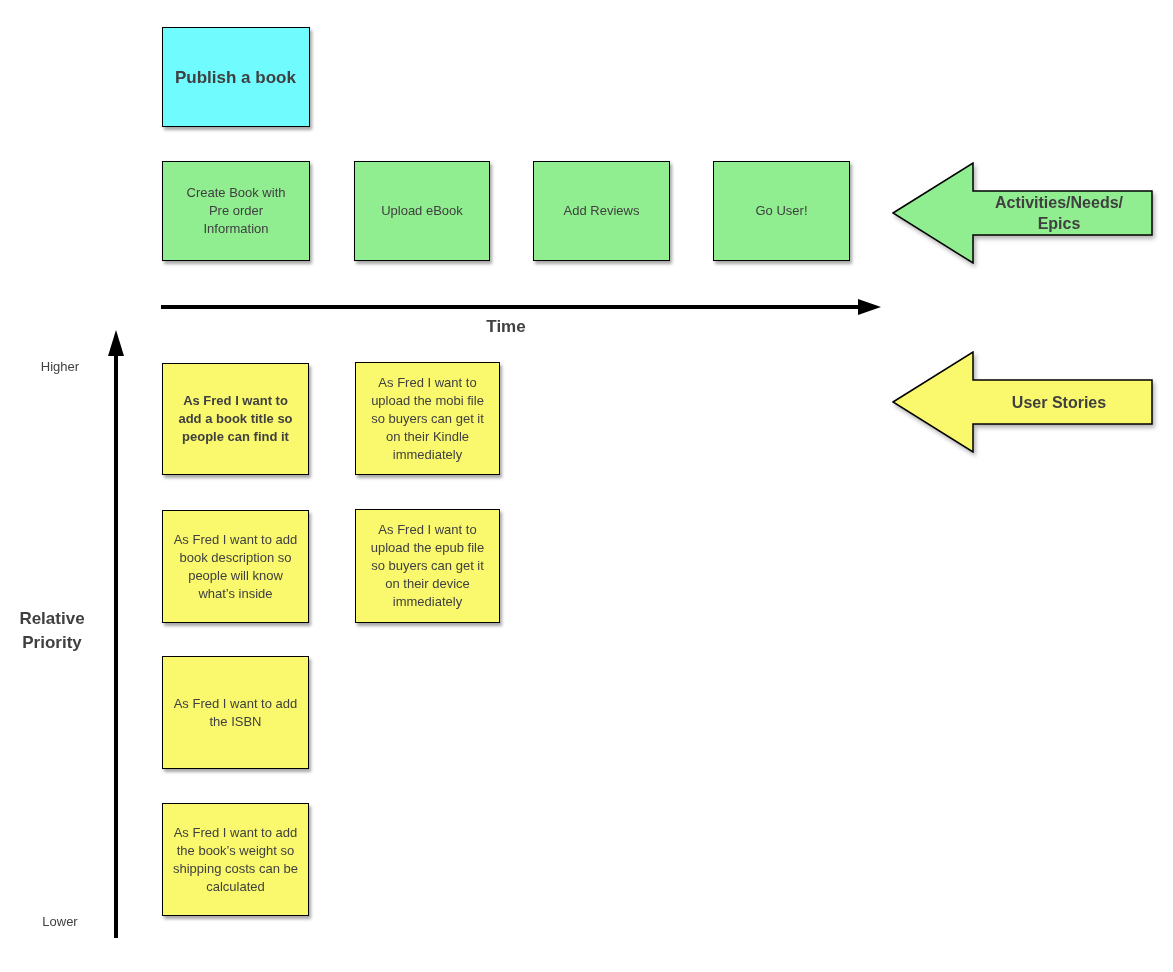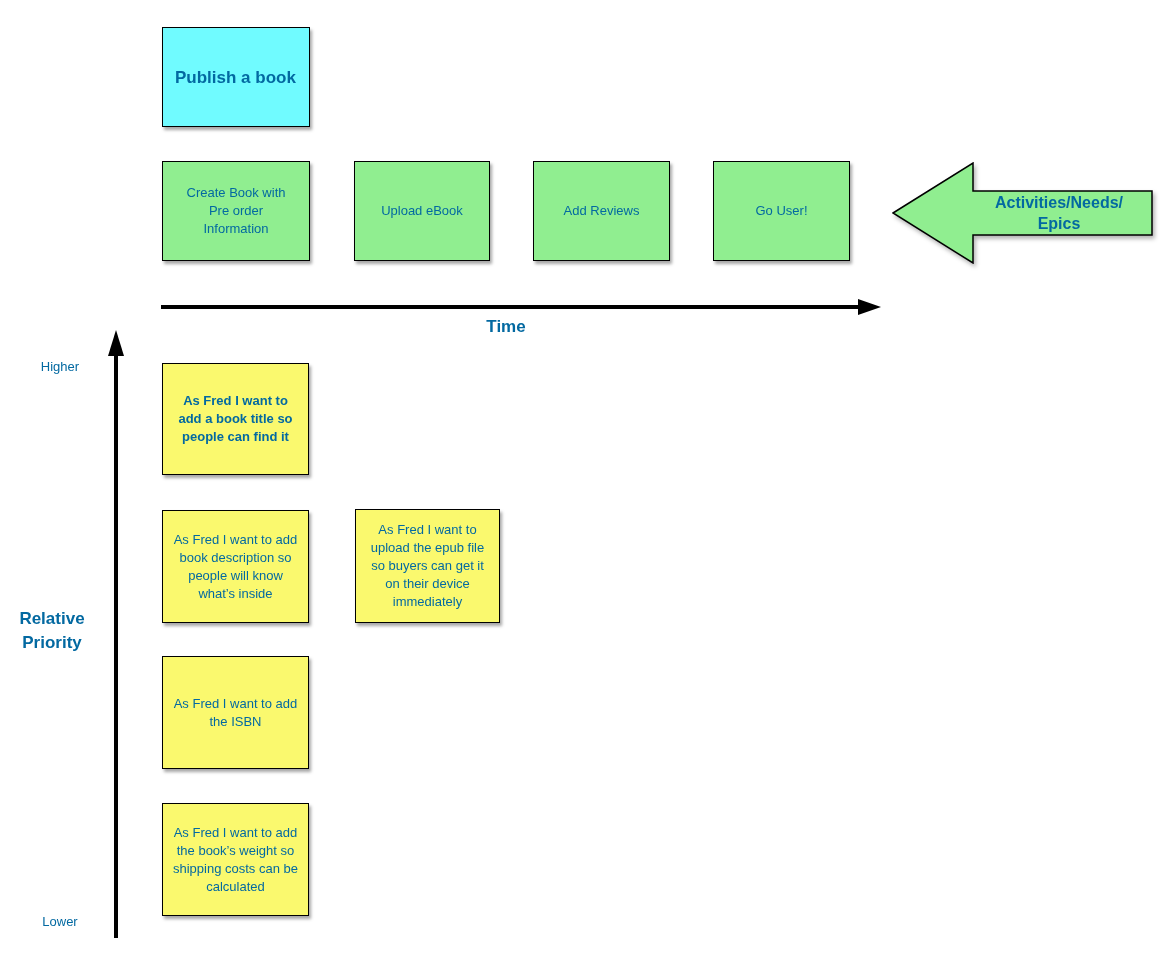--- a/index.html
+++ b/index.html
@@ -1,18 +1,18 @@
 <!DOCTYPE html>
 <html><head>
 <meta charset="utf-8">
 <style>
   html,body { margin:0; padding:0; background:#fff; }
   .canvas {
     position:relative; width:1173px; height:972px; background:#ffffff;
-    font-family:"Liberation Sans", sans-serif; color:#0369a1; overflow:hidden;
+    font-family:"Liberation Sans", sans-serif; color:#404040; overflow:hidden;
   }
   .note {
     position:absolute; box-sizing:border-box;
     border:1.5px solid #000;
     box-shadow:2px 3px 3px rgba(0,0,0,0.35);
     display:flex; align-items:center; justify-content:center;
     text-align:center; font-size:13px; line-height:18px;
   }
   .note.goal {
     background:#70FBFF; justify-content:flex-start; text-align:left;
@@ -78,29 +78,41 @@
   <div class="note story" style="left:162px; top:510px; width:147px; height:113px;">
     <span>As Fred I want to add book description so people will know what’s inside</span>
   </div>
   <div class="note story" style="left:162px; top:656px; width:147px; height:113px;">
     <span>As Fred I want to add the ISBN</span>
   </div>
   <div class="note story" style="left:162px; top:803px; width:147px; height:113px;">
     <span>As Fred I want to add the book’s weight so shipping costs can be calculated</span>
   </div>
 
+  <div class="note story" style="left:355px; top:362px; width:145px; height:113px;">
+    <span>As Fred I want to upload the mobi file so buyers can get it on their Kindle immediately</span>
+  </div>
   <div class="note story" style="left:355px; top:509px; width:145px; height:114px;">
     <span>As Fred I want to upload the epub file so buyers can get it on their device immediately</span>
   </div>
 
 
   <div class="legend-arrow" style="left:892px; top:162px;">
     <svg width="262" height="102" viewBox="0 0 262 102">
       <polygon points="1,51 81,1 81,29 260,29 260,73 81,73 81,101" stroke="#000" stroke-width="1.5" fill="#90EE90"></polygon>
     </svg>
     <div class="legend-label">
       <div>Activities/Needs/</div>
       <div>Epics</div>
     </div>
   </div>
 
+  <div class="legend-arrow" style="left:892px; top:351px;">
+    <svg width="262" height="102" viewBox="0 0 262 102">
+      <polygon points="1,51 81,1 81,29 260,29 260,73 81,73 81,101" stroke="#000" stroke-width="1.5" fill="#FAF96E"></polygon>
+    </svg>
+    <div class="legend-label">
+      <div>User Stories</div>
+      <div></div>
+    </div>
+  </div>
 
 </div>
 
 </body></html>

